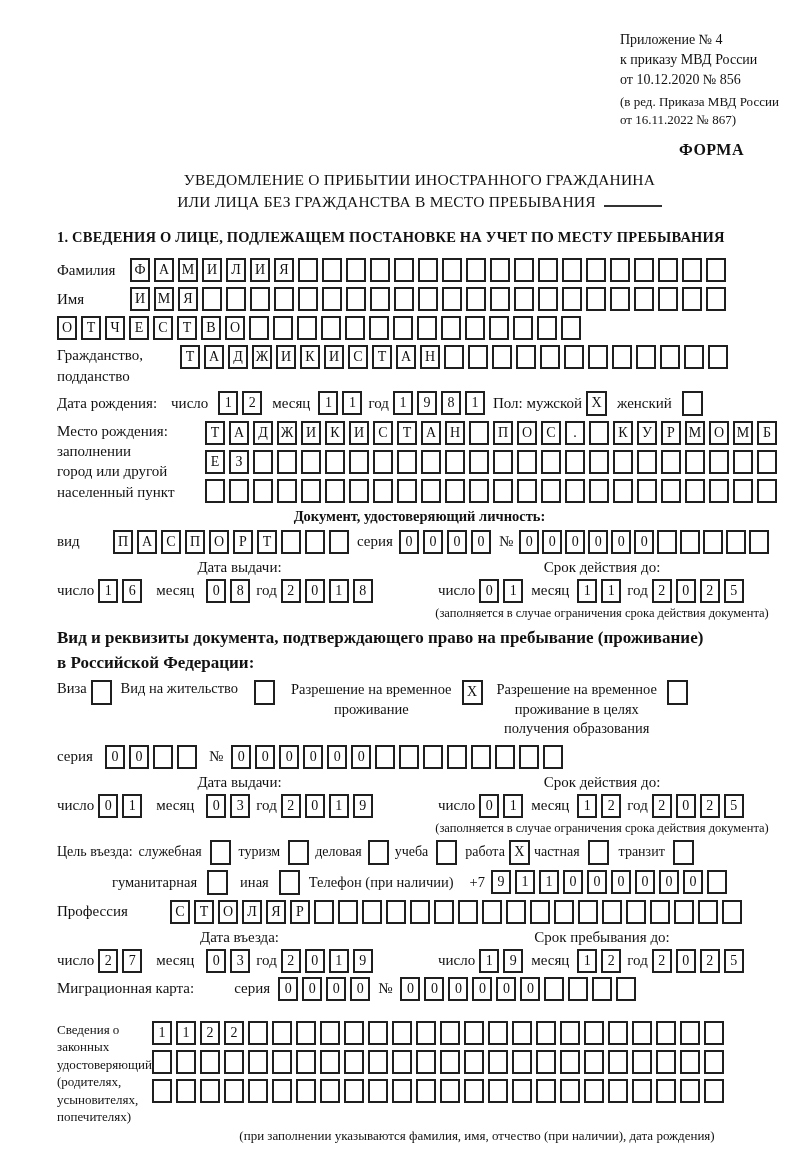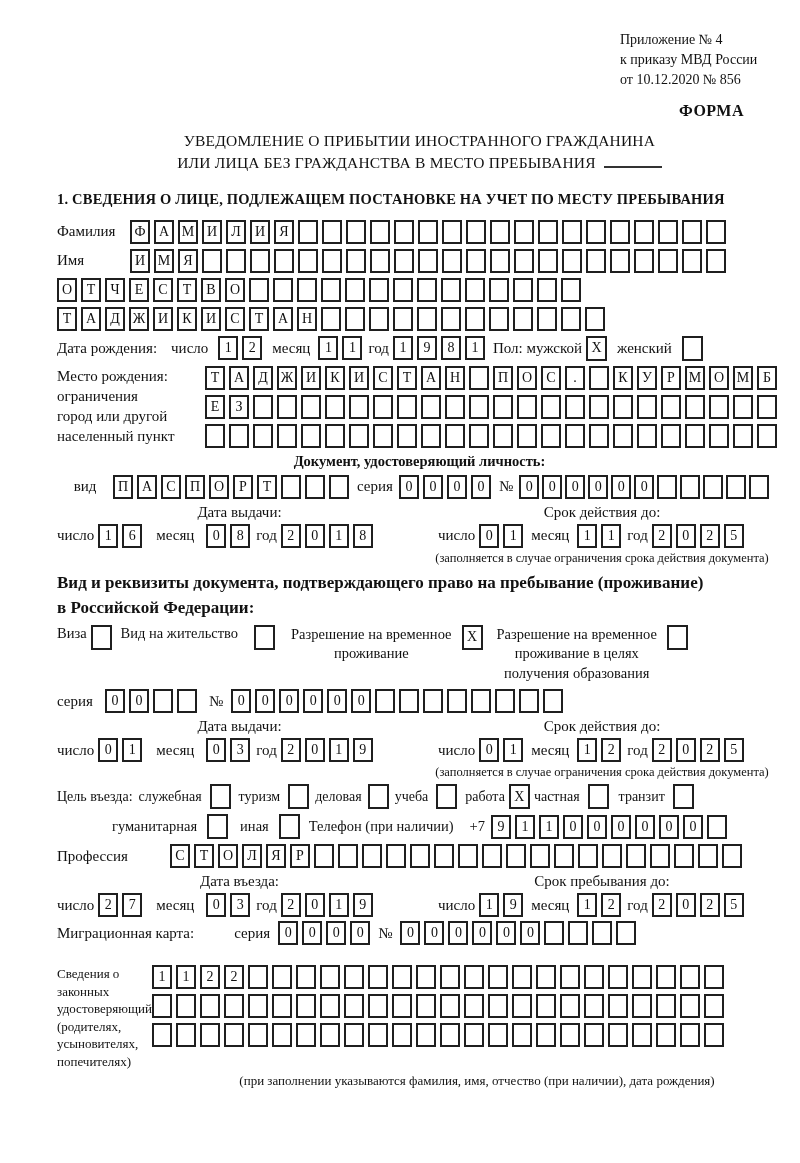--- a/index.html
+++ b/index.html
@@ -31,21 +31,21 @@
     flex:none; width:20px; height:24px; border:2px solid #1f1f1f;
     display:flex; align-items:center; justify-content:center;
     font-size:14px; background:#fff;
   }
   .cb .cell { width:21px; height:25px; }
 
   .w73 { width:73px; flex:none; }
   .w153 { width:153px; flex:none; }
   .w123 { width:123px; flex:none; }
   .w148 { width:148px; flex:none; }
-  .w56 { width:56px; flex:none;text-align:center; }
+  .w56 { width:56px; flex:none; }
   .w95 { width:95px; flex:none; }
   .ml4{margin-left:4px} .ml6{margin-left:6px} .ml8{margin-left:8px}
   .ml10{margin-left:10px} .ml12{margin-left:12px} .ml14{margin-left:14px}
   .ml16{margin-left:16px} .ml20{margin-left:9px} .ml24{margin-left:24px}
 
   .stackcells { display:flex; flex-direction:column; gap:5px; }
 
   .dochdr { text-align:center; font-weight:bold; font-size:14.5px; margin:4px 0 5px 0; }
 
   .dates { display:flex; margin-bottom:4px; margin-top:2px; }
@@ -66,20 +66,24 @@
 </style>
 </head>
 <body>
 
 <div class="page">
 
   <div class="appendix">
     <div>Приложение № 4</div>
     <div>к приказу МВД России</div>
     <div>от 10.12.2020 № 856</div>
+    <div class="sub">
+      <div>(в ред. Приказа МВД России</div>
+      <div>от 16.11.2022 № 867)</div>
+    </div>
   </div>
 
   <div class="forma">ФОРМА</div>
 
   <div class="title">
     <div>УВЕДОМЛЕНИЕ О ПРИБЫТИИ ИНОСТРАННОГО ГРАЖДАНИНА</div>
     <div><span>ИЛИ ЛИЦА БЕЗ ГРАЖДАНСТВА В МЕСТО ПРЕБЫВАНИЯ</span><span class="uline"></span></div>
   </div>
 
   <div class="section">1. СВЕДЕНИЯ О ЛИЦЕ, ПОДЛЕЖАЩЕМ ПОСТАНОВКЕ НА УЧЕТ ПО МЕСТУ ПРЕБЫВАНИЯ</div>
@@ -169,20 +173,24 @@
           <span class="cell"></span>
           <span class="cell"></span>
           <span class="cell"></span>
           <span class="cell"></span>
           <span class="cell"></span>
           <span class="cell"></span>
         </span>
     </div>
 
     <div class="row top">
+      <div class="lblcol w123">
+        <span>Гражданство,</span>
+        <span>подданство</span>
+      </div>
       <span class="cells">
           <span class="cell">Т</span>
           <span class="cell">А</span>
           <span class="cell">Д</span>
           <span class="cell">Ж</span>
           <span class="cell">И</span>
           <span class="cell">К</span>
           <span class="cell">И</span>
           <span class="cell">С</span>
           <span class="cell">Т</span>
@@ -228,21 +236,21 @@
         </span>
       <span class="ml10">женский</span>
       <span class="cells cb ml10">
           <span class="cell"></span>
         </span>
     </div>
 
     <div class="row top">
       <div class="lblcol w148">
         <span>Место рождения:</span>
-        <span>ограничения</span>
+        <span>заполнении</span>
         <span>город или другой</span>
         <span>населенный пункт</span>
       </div>
       <div class="stackcells">
         <span class="cells">
             <span class="cell">Т</span>
             <span class="cell">А</span>
             <span class="cell">Д</span>
             <span class="cell">Ж</span>
             <span class="cell">И</span>

